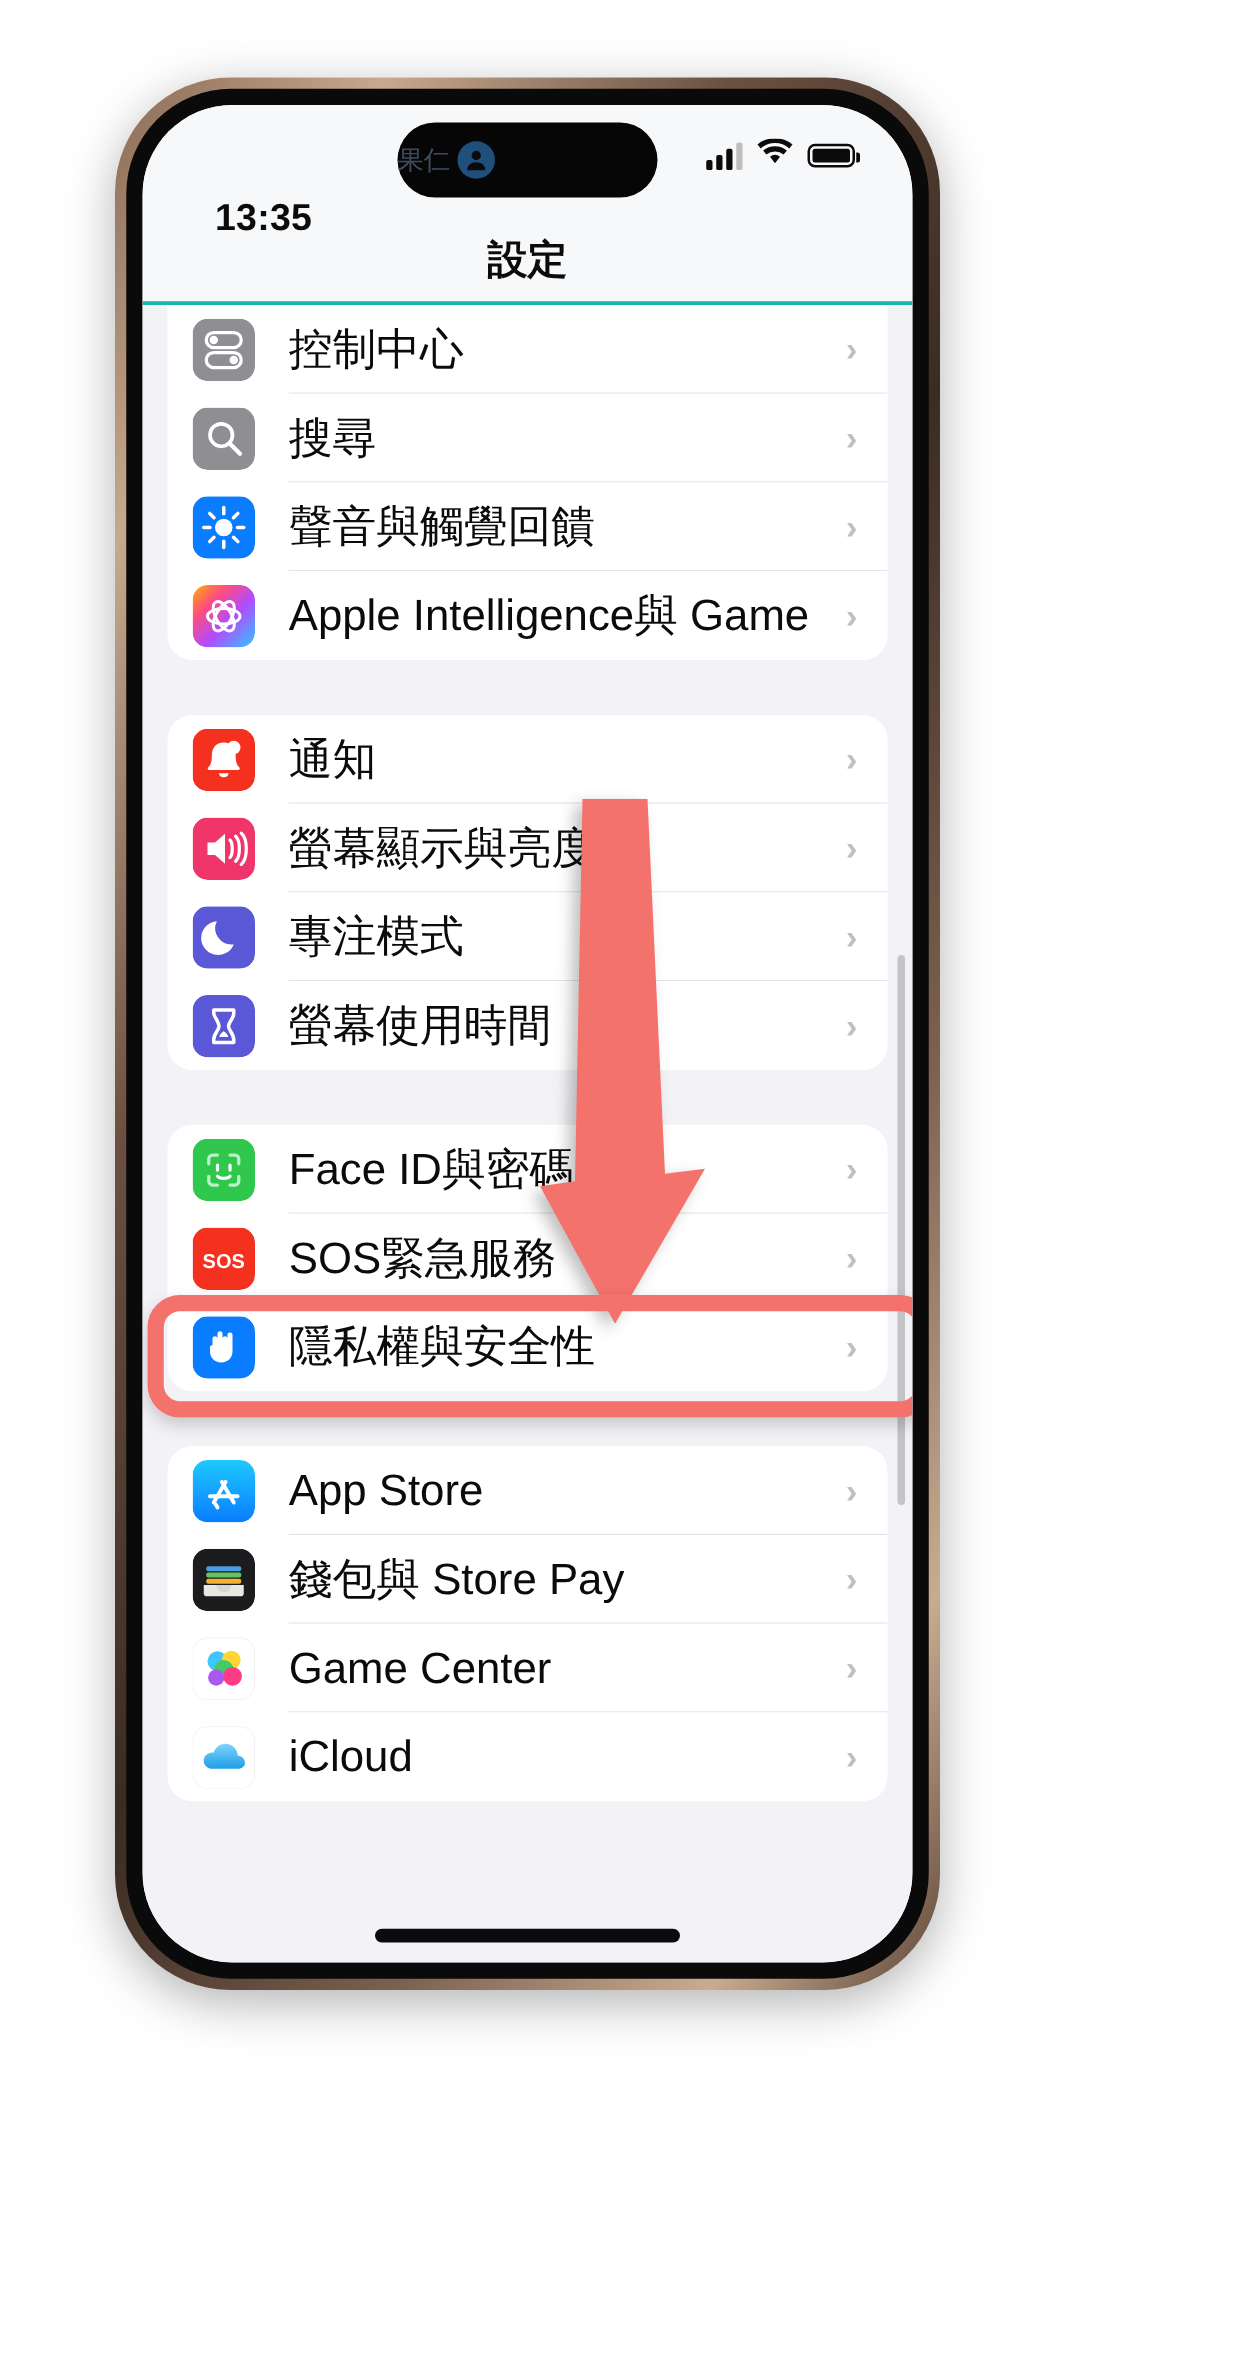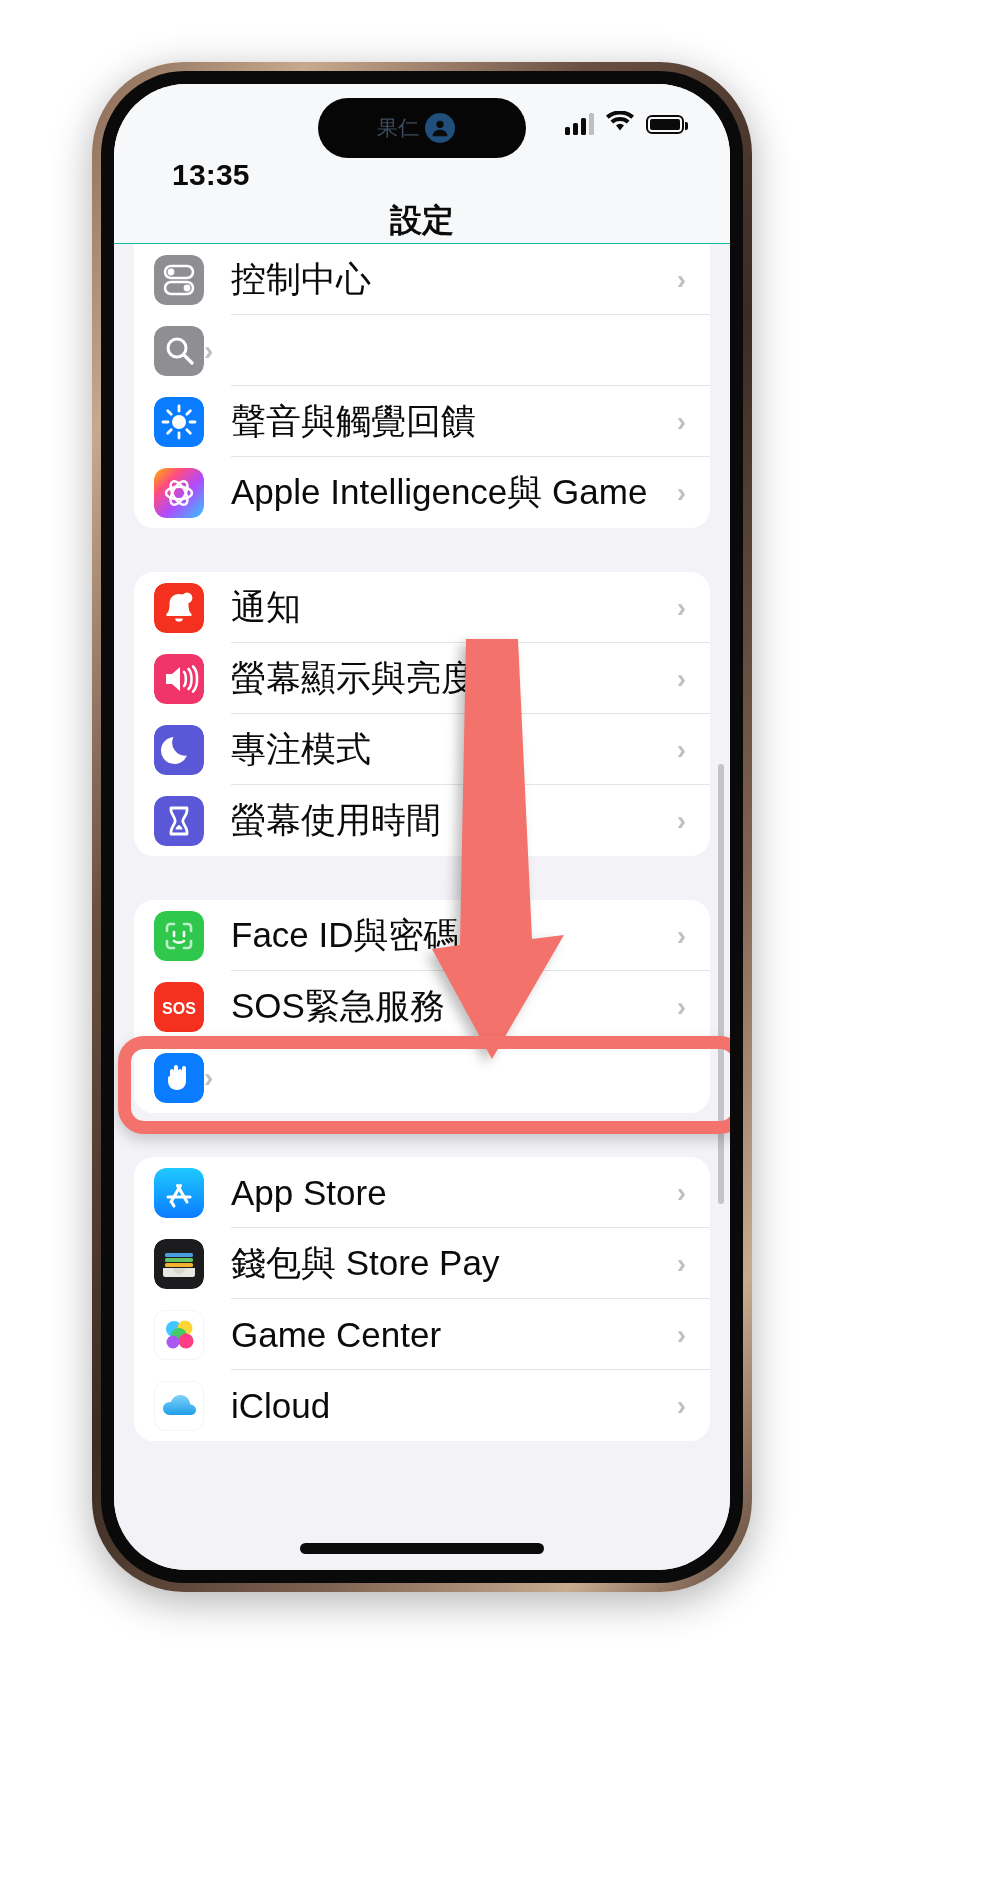--- a/index.html
+++ b/index.html
@@ -45,21 +45,21 @@
     font-size: 30px; font-weight: 700; color: #0b0b0b;
     letter-spacing: 0.2px;
     margin-top: 48px;
   }
   #dynamic-island {
     position: absolute; left: 50%; top: 14px;
     transform: translateX(-50%);
     width: 208px; height: 60px;
     background: #060606;
     border-radius: 32px;
-    display: flex; align-items: center; justify-content: center;
+    display: flex; align-items: center; justify-content: flex-start;
     padding-right: 12px; gap: 6px;
   }
   #di-label {
     font-size: 21px; color: #3e4d5e; font-weight: 500;
   }
   #di-avatar {
     width: 30px; height: 30px; border-radius: 50%;
     background: #1f4f7a;
     display:flex;align-items:center;justify-content:center;
   }
@@ -80,23 +80,23 @@
   .battery::after {
     content:""; position:absolute; right:-6px; top:5px;
     width:3px;height:8px;background:#0b0b0b;border-radius:0 2px 2px 0;
   }
   .battery b { display:block; height:100%; width:100%; background:#0b0b0b; border-radius:2px; }
 
   
   #nav-bar {
     height: 78px;
     background: #f7f8fa;
-    display: flex; align-items: flex-end; justify-content: center;
+    display: flex; align-items: center; justify-content: center;
     padding-top: 8px;
-    border-bottom: 1px solid #14b8a6;
+    border-bottom: 3px solid #14b8a6;
   }
   #nav-title { font-size: 32px; font-weight: 700; color: #0b0b0b; }
 
   
   #list-scroll {
     position: relative;
     height: calc(100% - 160px);
     background: #f2f2f7;
     overflow: hidden;
   }
@@ -248,20 +248,21 @@
           <span class="sep"></span>
         </div>
         <div class="row">
           <span class="icon-wrap">
             <svg class="ic" viewBox="0 0 50 50">
                   <rect width="50" height="50" rx="12" fill="#8e8e93"></rect>
                   <circle cx="23" cy="22" r="9" fill="none" stroke="#fff" stroke-width="3"></circle>
                   <line x1="30" y1="29" x2="38" y2="37" stroke="#fff" stroke-width="3.4" stroke-linecap="round"></line>
                 </svg>
           </span>
+          <span class="label">搜尋</span>
           <span class="chev">›</span>
           <span class="sep"></span>
         </div>
         <div class="row">
           <span class="icon-wrap">
             <svg class="ic" viewBox="0 0 50 50">
                   <rect width="50" height="50" rx="12" fill="#0a7cff"></rect>
                   <circle cx="25" cy="25" r="7" fill="#fff"></circle>
                   <g stroke="#fff" stroke-width="2.8" stroke-linecap="round">
                     <line x1="25" y1="9" x2="25" y2="14"></line>
@@ -392,20 +393,21 @@
           <span class="chev">›</span>
           <span class="sep"></span>
         </div>
         <div class="row">
           <span class="icon-wrap">
             <svg class="ic" viewBox="0 0 50 50">
                   <rect width="50" height="50" rx="12" fill="#0a7cff"></rect>
                   <path d="M16 26v-8a2 2 0 014 0v-4a2 2 0 014 0v4a2 2 0 014 0v-3a2 2 0 014 0v13c0 5-3.5 9-9 9s-9-4-9-9v-3a2 2 0 014 0z" fill="#fff"></path>
                 </svg>
           </span>
+          <span class="label">隱私權與安全性</span>
           <span class="chev">›</span>
 
         </div>
       </div>
 
       <div class="group">
         <div class="row">
           <span class="icon-wrap">
             <svg class="ic" viewBox="0 0 50 50">
                   <defs>

